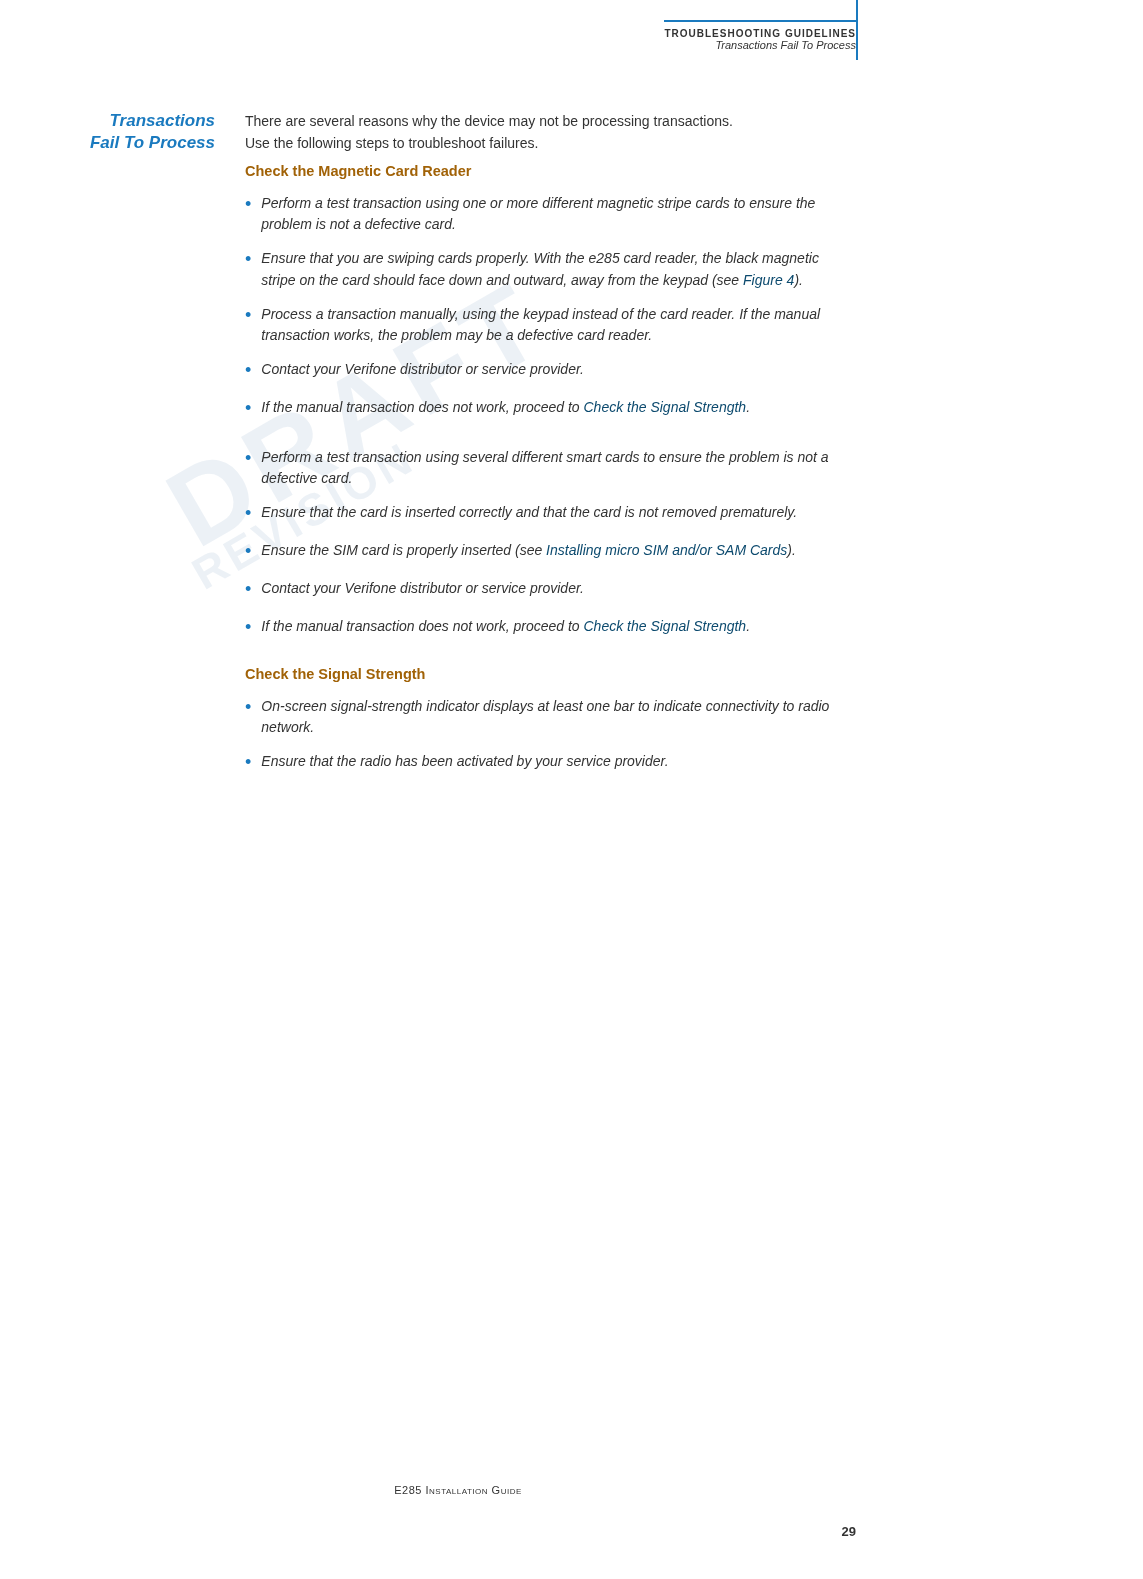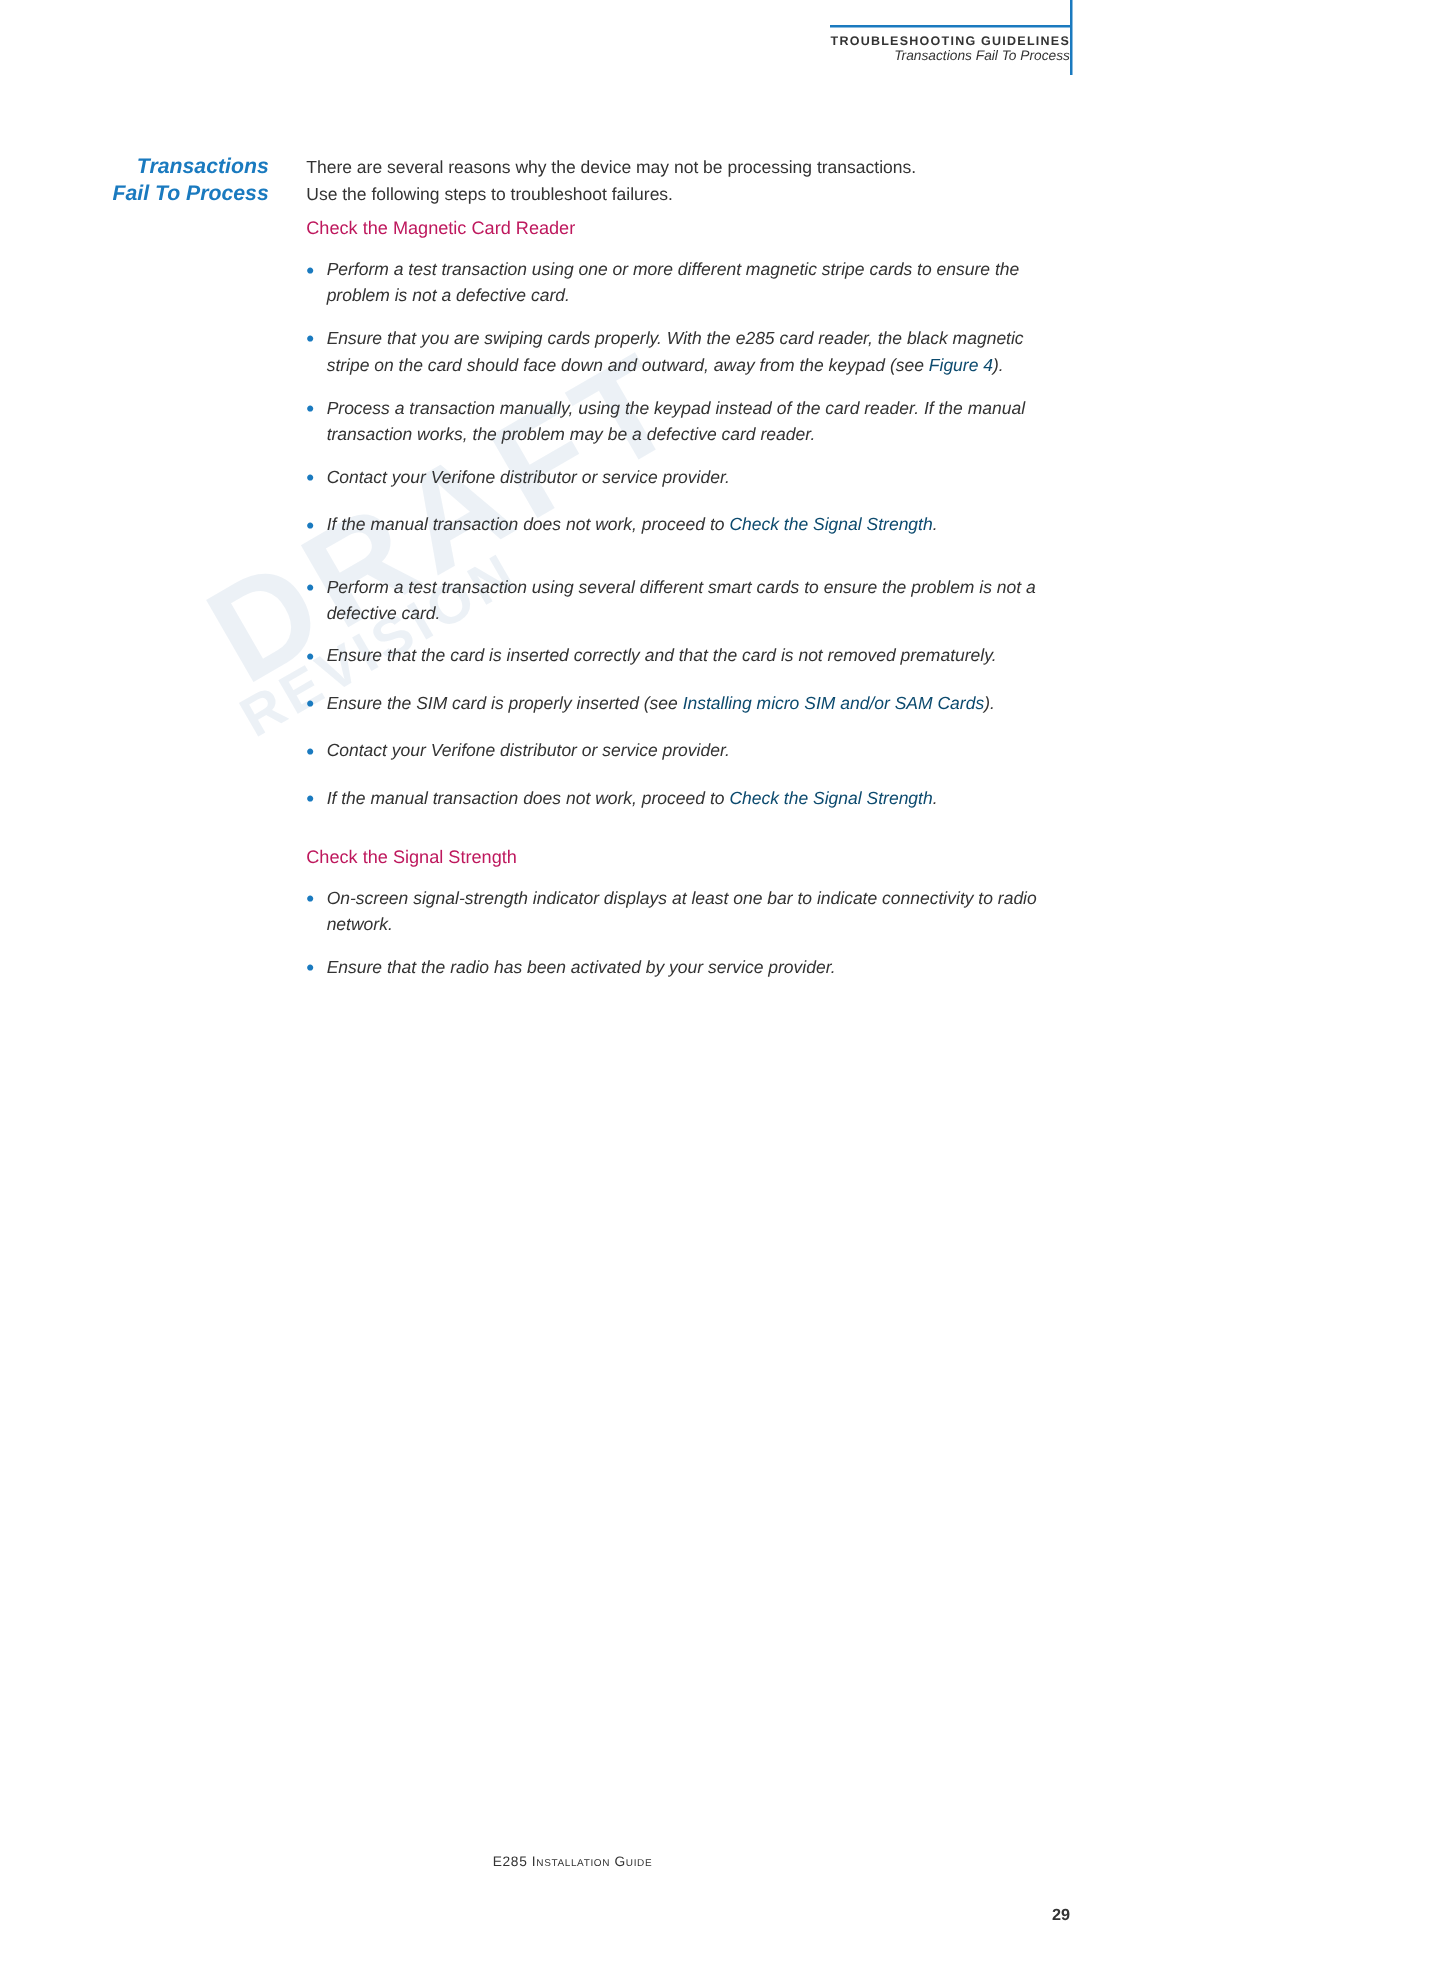--- a/index.html
+++ b/index.html
@@ -10,21 +10,21 @@
       color: #333;
       background: #fff;
       width: 1143px;
       min-height: 1579px;
       position: relative;
     }
 
     .page {
       width: 916px;
       min-height: 1579px;
-      padding: 52px 60px 60px 60px;
+      padding: 40px 60px 60px 60px;
       position: relative;
     }
 
     
     .header {
       position: absolute;
       top: 20px;
       right: 60px;
       text-align: right;
       border-top: 2px solid #1a7abf;
@@ -73,23 +73,23 @@
 
     .intro-text {
       font-size: 14px;
       color: #333;
       line-height: 1.6;
       margin-bottom: 8px;
     }
 
     
     .section-heading {
-      color: #be185d;
+      color: #a16207;
       font-size: 14.5px;
-      font-weight: normal;
+      font-weight: bold;
       margin-bottom: 14px;
       margin-top: 4px;
     }
 
     
     .bullet-list {
       list-style: none;
       padding: 0;
       margin-bottom: 24px;
     }

